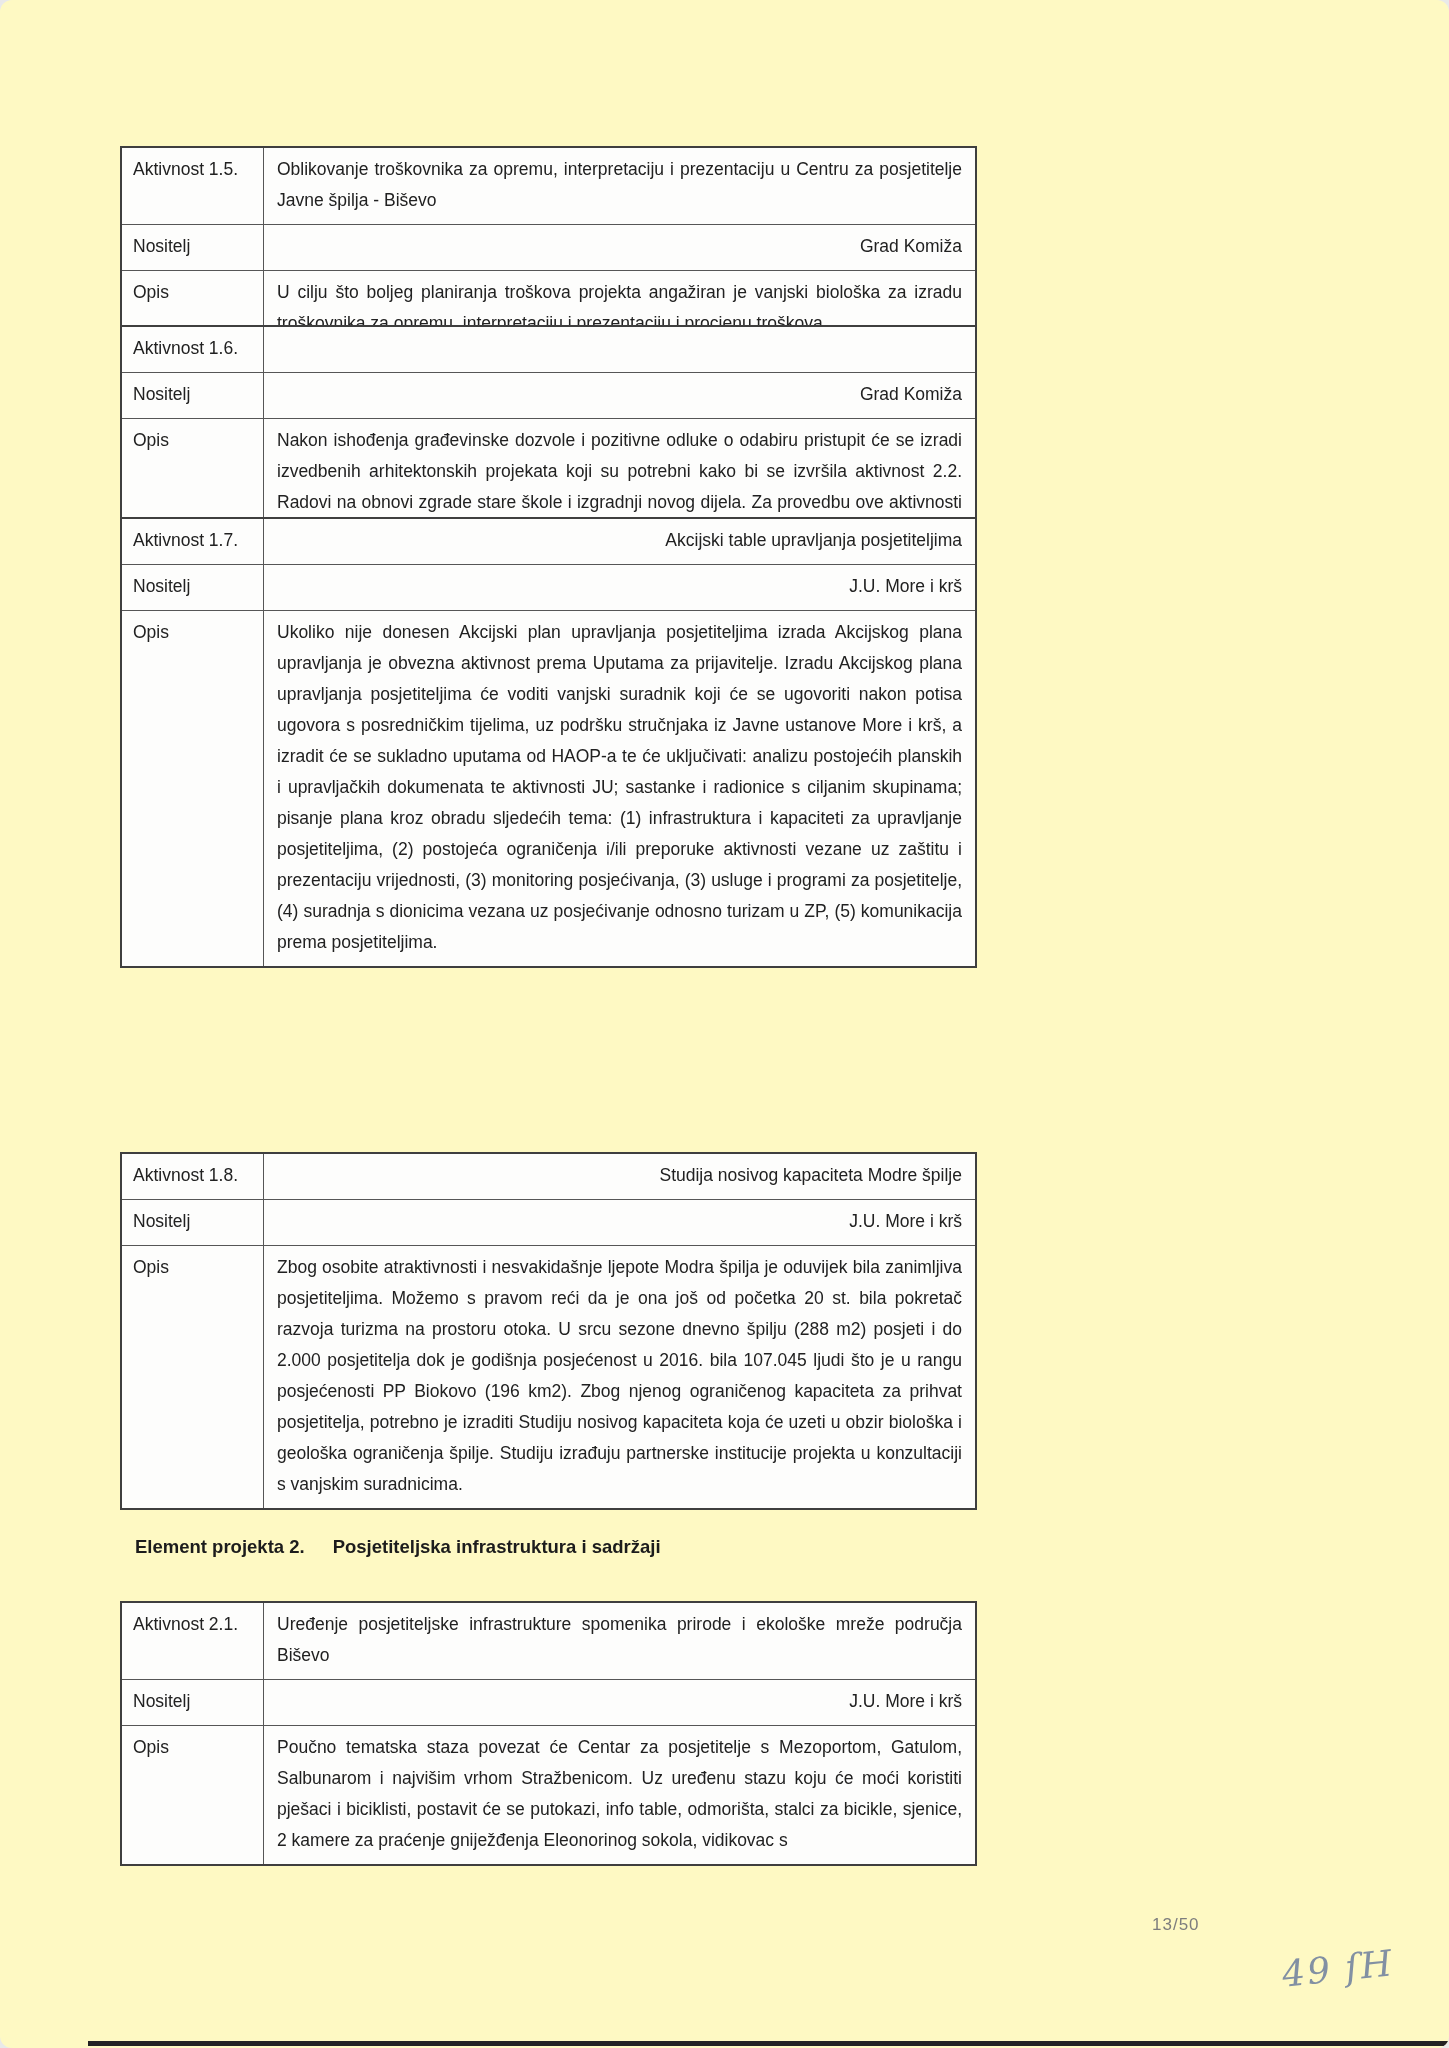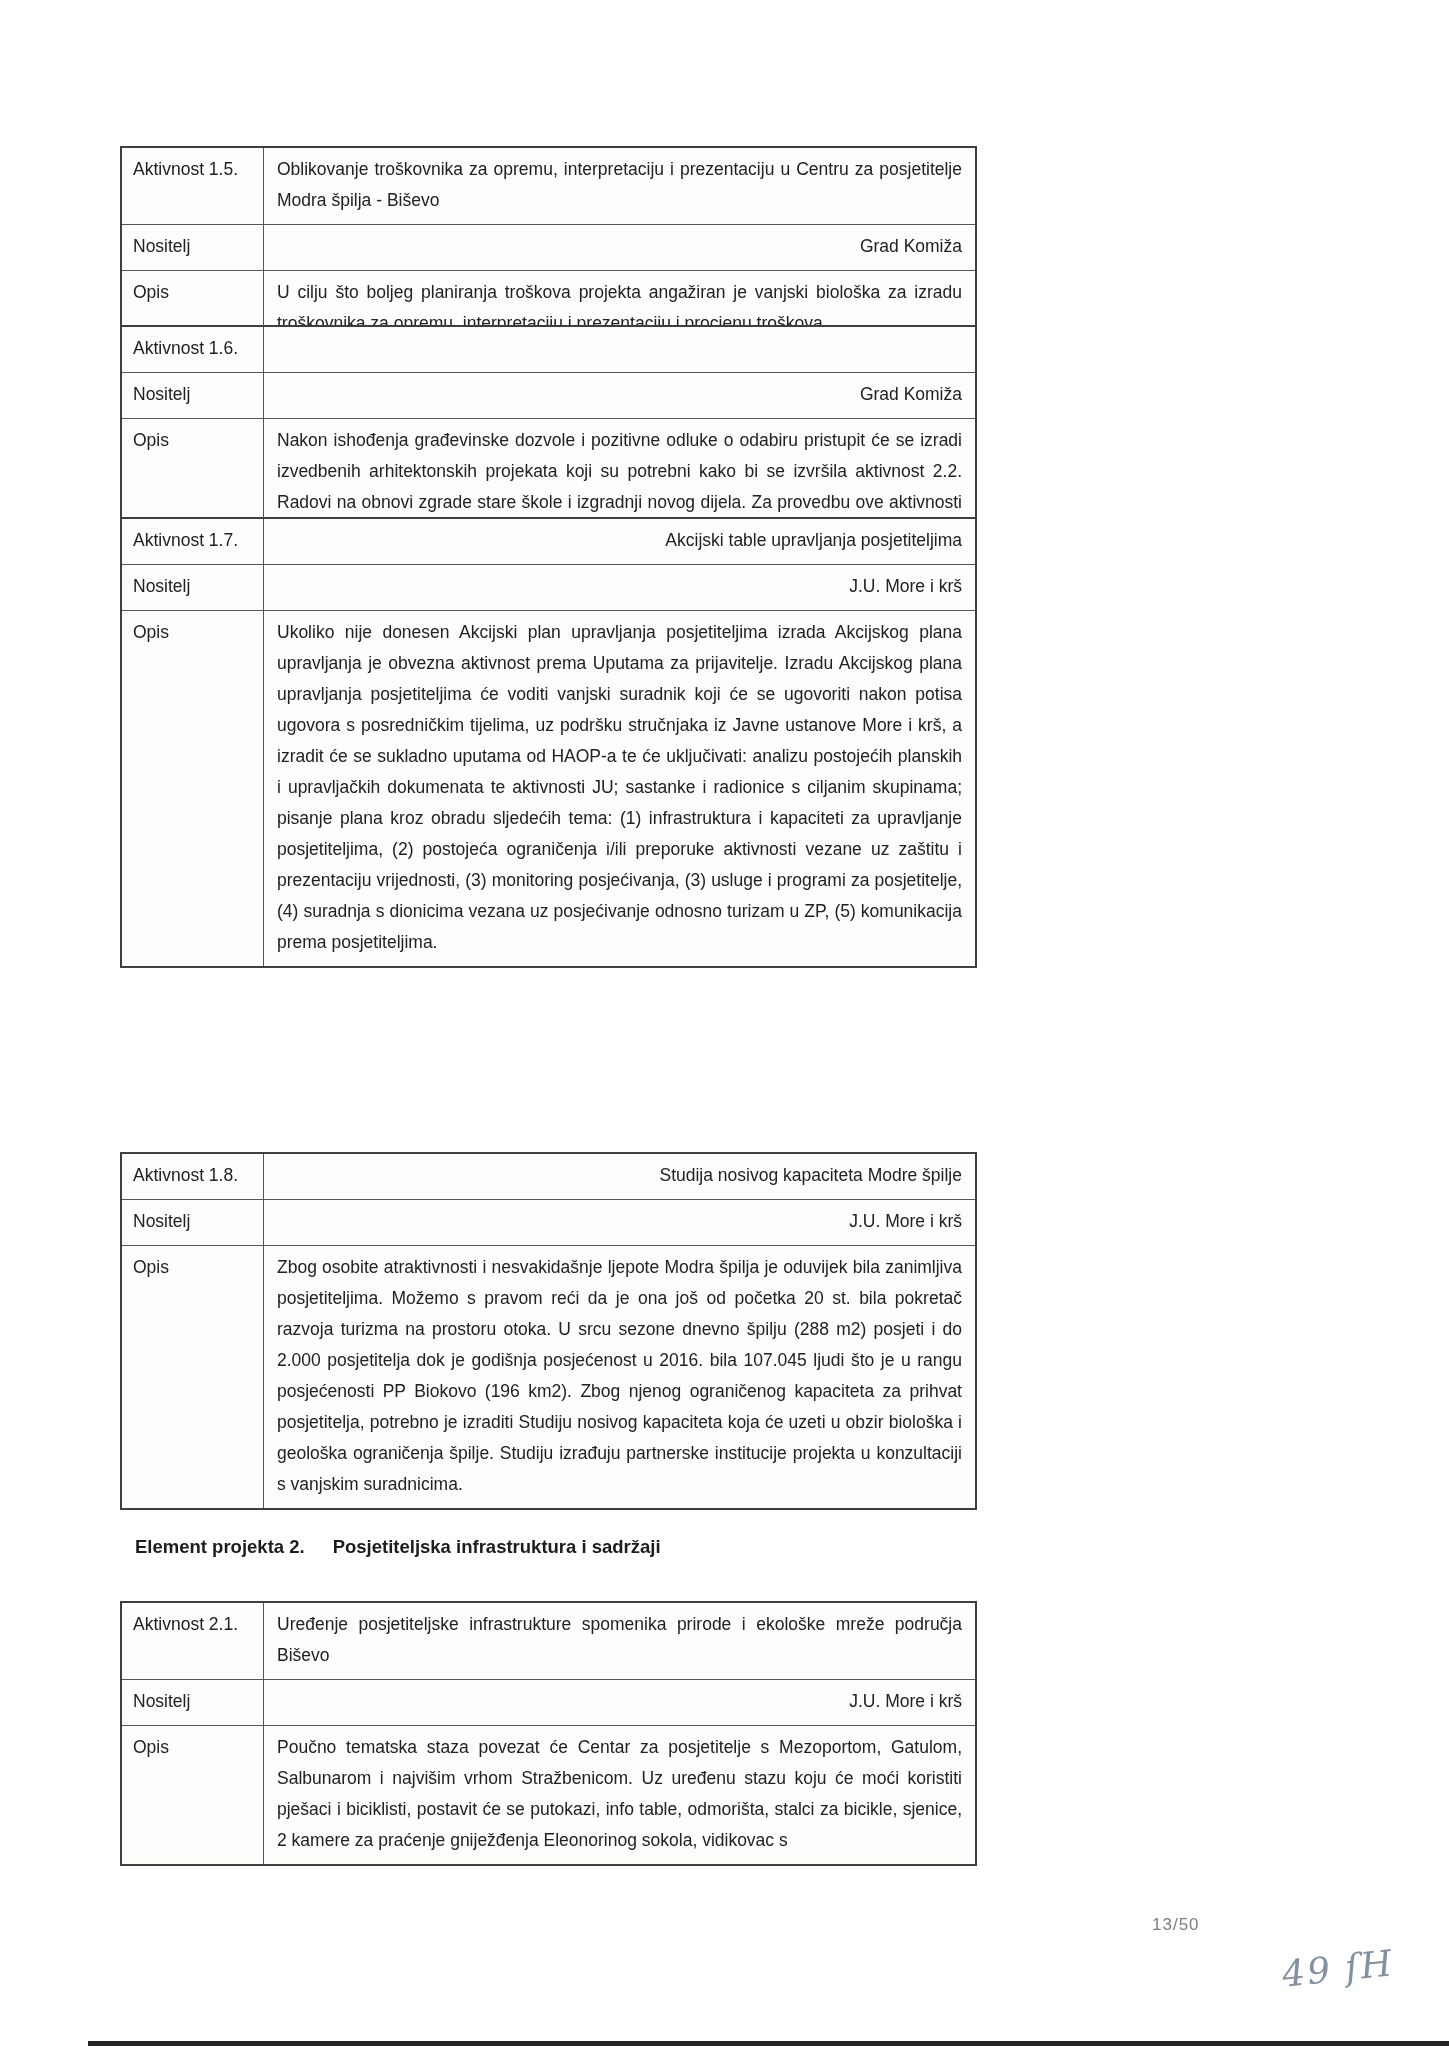--- a/index.html
+++ b/index.html
@@ -5,23 +5,24 @@
   html,body{margin:0;padding:0;}
   body{
     font-family:"Liberation Sans", sans-serif;
     background:#e9e9e9;
   }
   .page{
     position:relative;
     width:1449px;
     height:2048px;
     margin:0 auto;
-    background:#ffffff;
+    background:#fef9c3;
     overflow:hidden;
     color:#212121;
+    border-radius:12px;
   }
   .tbl{
     position:absolute;
     left:120px;
     width:857px;
     border:2px solid #3f3f3f;
     box-sizing:border-box;
     background:#fdfdfc;
   }
   .row{
@@ -88,21 +89,21 @@
   }
 </style>
 </head>
 <body>
 
 <div class="page">
 
   <section class="tbl" style="top:146px">
     <div class="row">
       <div class="cell label">Aktivnost 1.5.</div>
-      <div class="cell value">Oblikovanje troškovnika za opremu, interpretaciju i prezentaciju u Centru za posjetitelje Modra špilja - Biševo</div>
+      <div class="cell value">Oblikovanje troškovnika za opremu, interpretaciju i prezentaciju u Centru za posjetitelje Javne špilja - Biševo</div>
     </div>
     <div class="row">
       <div class="cell label">Nositelj</div>
       <div class="cell value oneline">Grad Komiža</div>
     </div>
     <div class="row">
       <div class="cell label">Opis</div>
       <div class="cell value">U cilju što boljeg planiranja troškova projekta angažiran je vanjski biološka za izradu troškovnika za opremu, interpretaciju i prezentaciju i procjenu troškova.</div>
     </div>
   </section>

